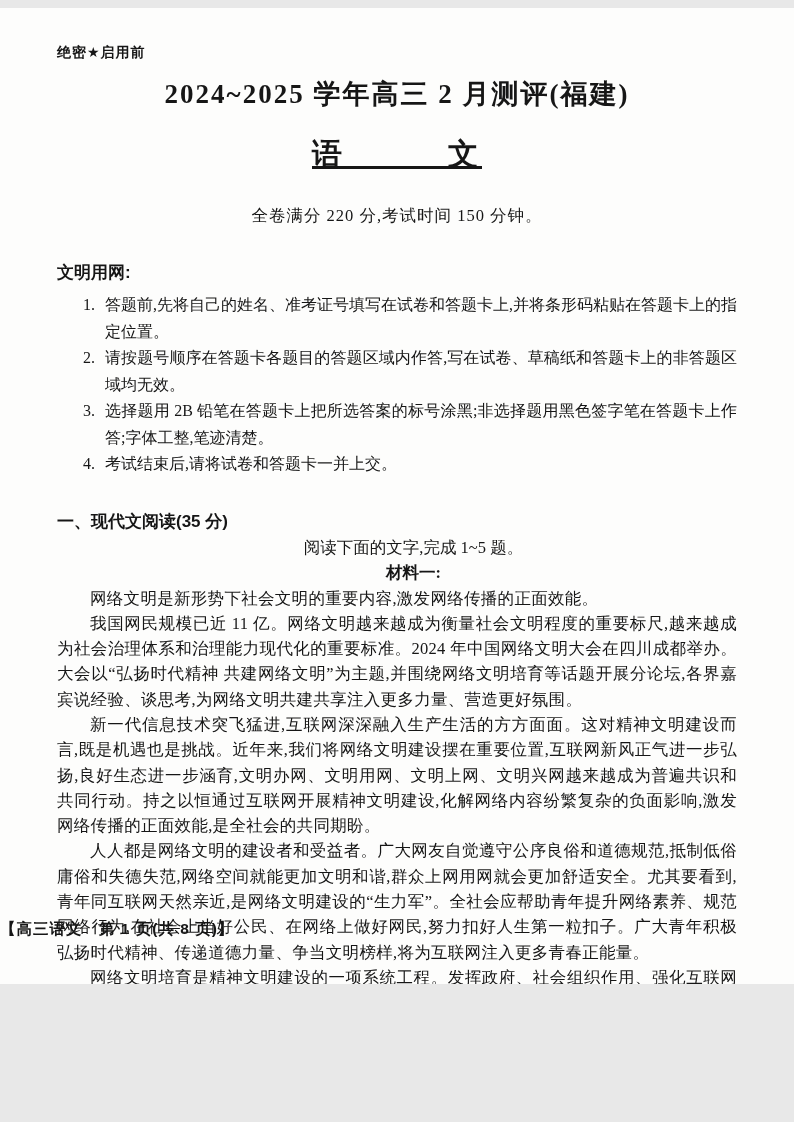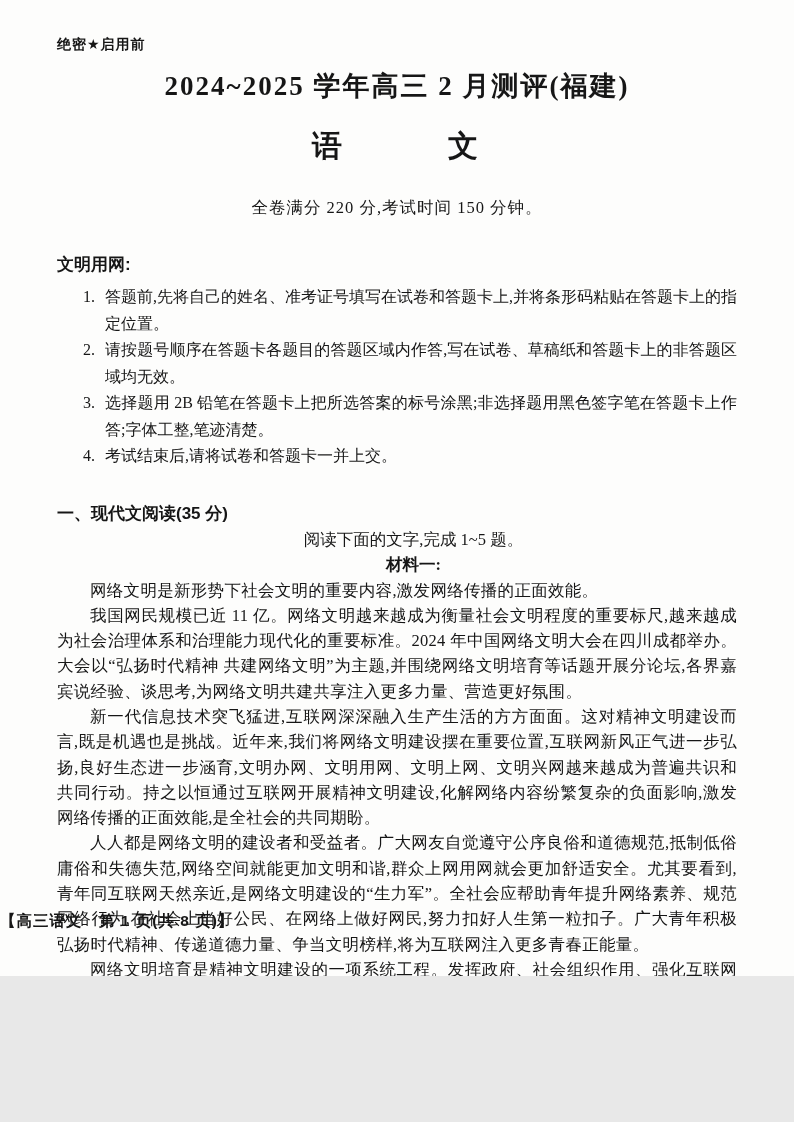--- a/index.html
+++ b/index.html
@@ -1,20 +1,20 @@
 <!DOCTYPE html>
 <html lang="zh"><head>
 <meta charset="utf-8">
 <style>
   html, body { margin: 0; padding: 0; background: #e8e8e8; }
   .page {
     position: relative;
     width: 794px;
     height: 976px;
-    margin: 0 auto;
+    margin: 8px auto;
     background: #fdfdfc;
     color: #161616;
     box-sizing: border-box;
     padding: 36px 57px 0 57px;
     font-family: "Liberation Serif", "DejaVu Serif", serif;
     overflow: hidden;
   }
   .security {
     font-family: "Liberation Sans", "DejaVu Sans", sans-serif;
     font-weight: bold;
@@ -27,20 +27,21 @@
     font-size: 27px;
     font-weight: bold;
     letter-spacing: 2px;
   }
   .subject-title {
     margin: 22px 0 0 0;
     text-align: center;
     font-size: 30px;
     font-weight: bold;
     letter-spacing: 4px;
+    text-decoration: underline;
   }
   .exam-info {
     margin-top: 30px;
     text-align: center;
     font-size: 16.5px;
     letter-spacing: 1px;
   }
   .notices { margin-top: 34px; }
   .notices-heading {
     font-family: "Liberation Sans", "DejaVu Sans", sans-serif;

